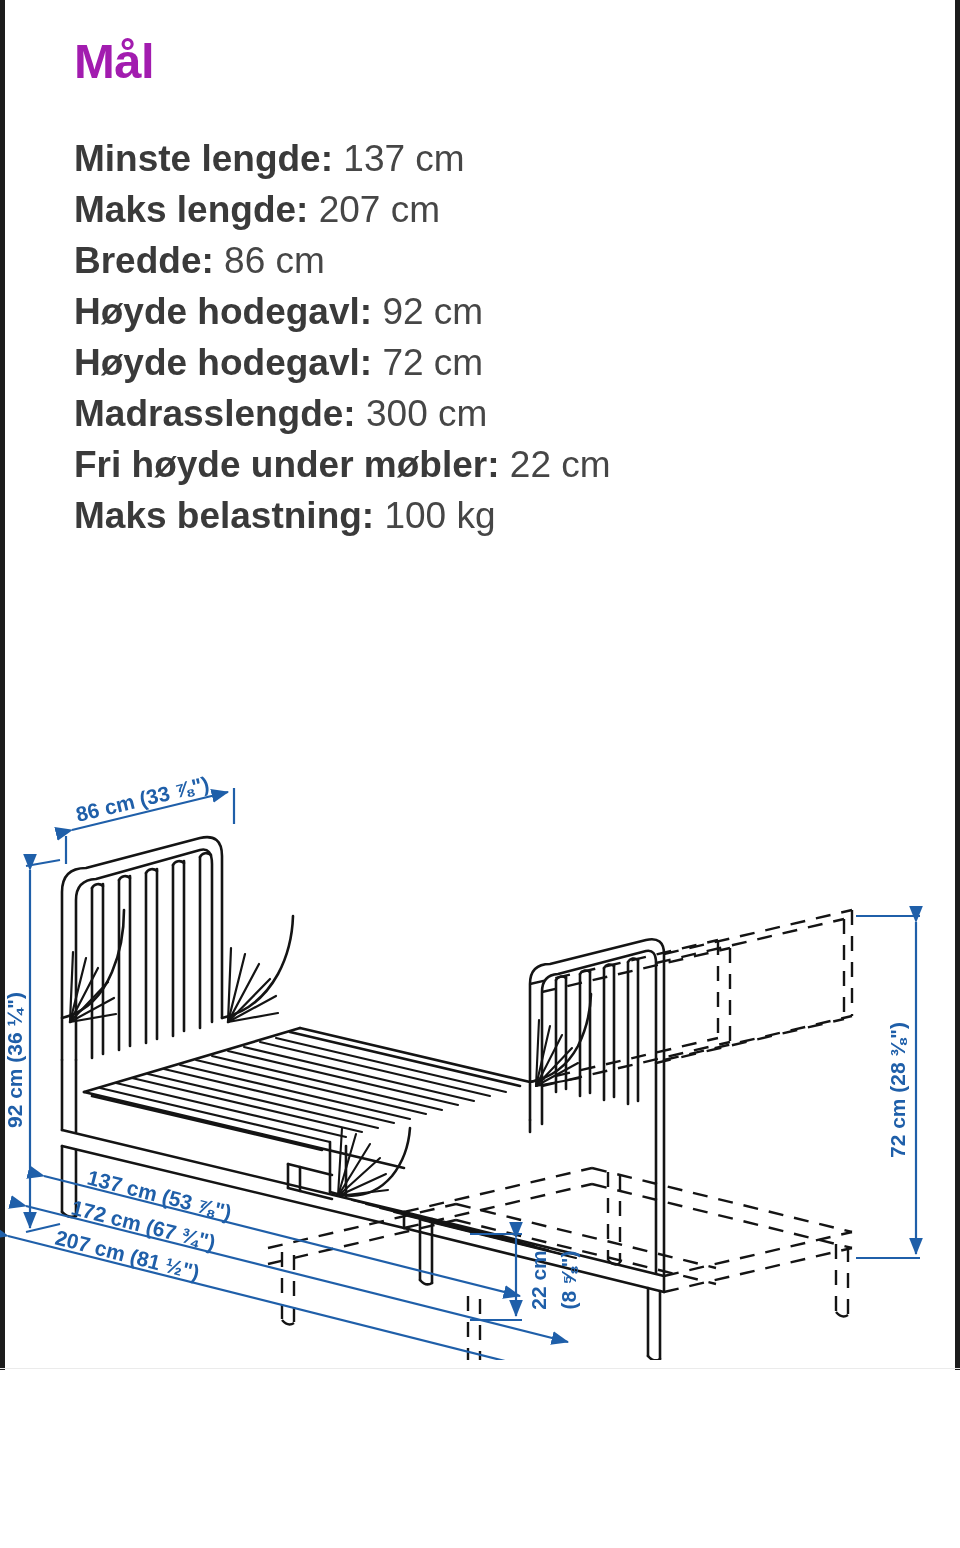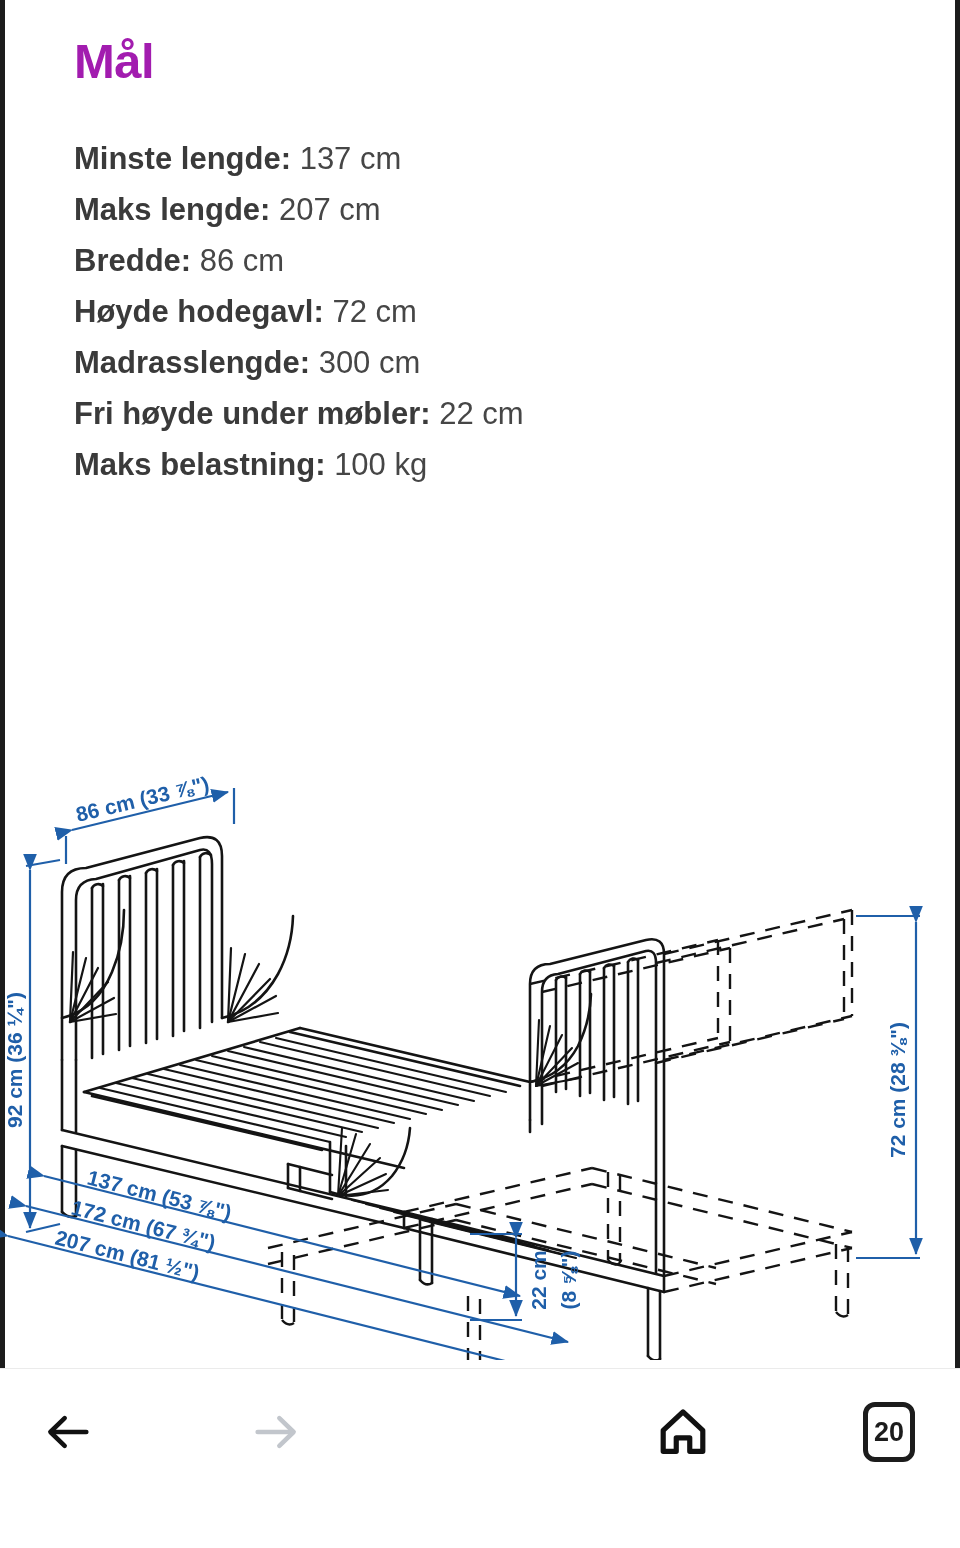--- a/index.html
+++ b/index.html
@@ -28,21 +28,21 @@
     position:absolute; left:0; top:0;
     width:960px; padding:34px 52px 0 74px;
   }
   .page-title {
     font-size:49px; font-weight:bold; color:#a21caf;
     letter-spacing:-0.5px; line-height:1.12;
     margin-bottom:44px;
   }
   .spec-list { list-style:none; }
   .spec-row {
-    font-size:31px; line-height:51px; color:#3b3b3b;
+    font-size:37px; line-height:51px; color:#3b3b3b;
     white-space:nowrap;
   }
   .spec-label { font-weight:bold; color:#3a3a3a; }
   .spec-value { font-weight:normal; color:#464646; }
 
   
   .drawing-wrap {
     position:absolute; left:0; top:760px;
     width:960px; height:600px;
   }
@@ -96,20 +96,24 @@
         <span class="spec-label">Minste lengde:</span>
         <span class="spec-value">137 cm</span>
       </li>
       <li class="spec-row">
         <span class="spec-label">Maks lengde:</span>
         <span class="spec-value">207 cm</span>
       </li>
       <li class="spec-row">
         <span class="spec-label">Bredde:</span>
         <span class="spec-value">86 cm</span>
+      </li>
+      <li class="spec-row">
+        <span class="spec-label">Høyde hodegavl:</span>
+        <span class="spec-value">92 cm</span>
       </li>
       <li class="spec-row">
         <span class="spec-label">Høyde hodegavl:</span>
         <span class="spec-value">72 cm</span>
       </li>
       <li class="spec-row">
         <span class="spec-label">Madrasslengde:</span>
         <span class="spec-value">300 cm</span>
       </li>
       <li class="spec-row">
@@ -354,40 +358,14 @@
         <text x="86" y="424" transform="rotate(14.2 86 424)">137 cm (53 ⅞")</text>
         <text x="70" y="454" transform="rotate(14.2 70 454)">172 cm (67 ¾")</text>
         <text x="54" y="484" transform="rotate(14.2 54 484)">207 cm (81 ½")</text>
         <text x="546" y="520" transform="rotate(-90 546 520)" text-anchor="middle">22 cm</text>
         <text x="576" y="520" transform="rotate(-90 576 520)" text-anchor="middle">(8 ⅝")</text>
       </g>
     </svg>
   </div>
 
   <div class="nav-sep"></div>
-  <div class="navbar">
-
-    <div class="nav-btn nav-back">
-      <svg width="52" height="52" viewBox="0 0 24 24" fill="none" stroke="#111111" stroke-width="2.1" stroke-linecap="round" stroke-linejoin="round">
-        <line x1="20" y1="12" x2="4" y2="12"></line>
-        <polyline points="10,5.6 3.4,12 10,18.4"></polyline>
-      </svg>
-    </div>
-
-    <div class="nav-btn nav-forward">
-      <svg width="52" height="52" viewBox="0 0 24 24" fill="none" stroke="#c2c6cc" stroke-width="2.1" stroke-linecap="round" stroke-linejoin="round">
-        <line x1="4" y1="12" x2="20" y2="12"></line>
-        <polyline points="14,5.6 20.6,12 14,18.4"></polyline>
-      </svg>
-    </div>
-
-    <div class="nav-btn nav-home">
-      <svg width="54" height="54" viewBox="0 0 24 24" fill="none" stroke="#111111" stroke-width="2.3" stroke-linecap="round" stroke-linejoin="round">
-        <path d="M3.2,11.3 L12,3.1 L20.8,11.3 L20.8,20.6 L15.0,20.6 L15.0,14.6 L9.0,14.6 L9.0,20.6 L3.2,20.6 Z"></path>
-      </svg>
-    </div>
-
-    <div class="nav-btn nav-tabs">
-      <div class="tab-count">20</div>
-    </div>
-  </div>
 
 </div>
 
 </body></html>

